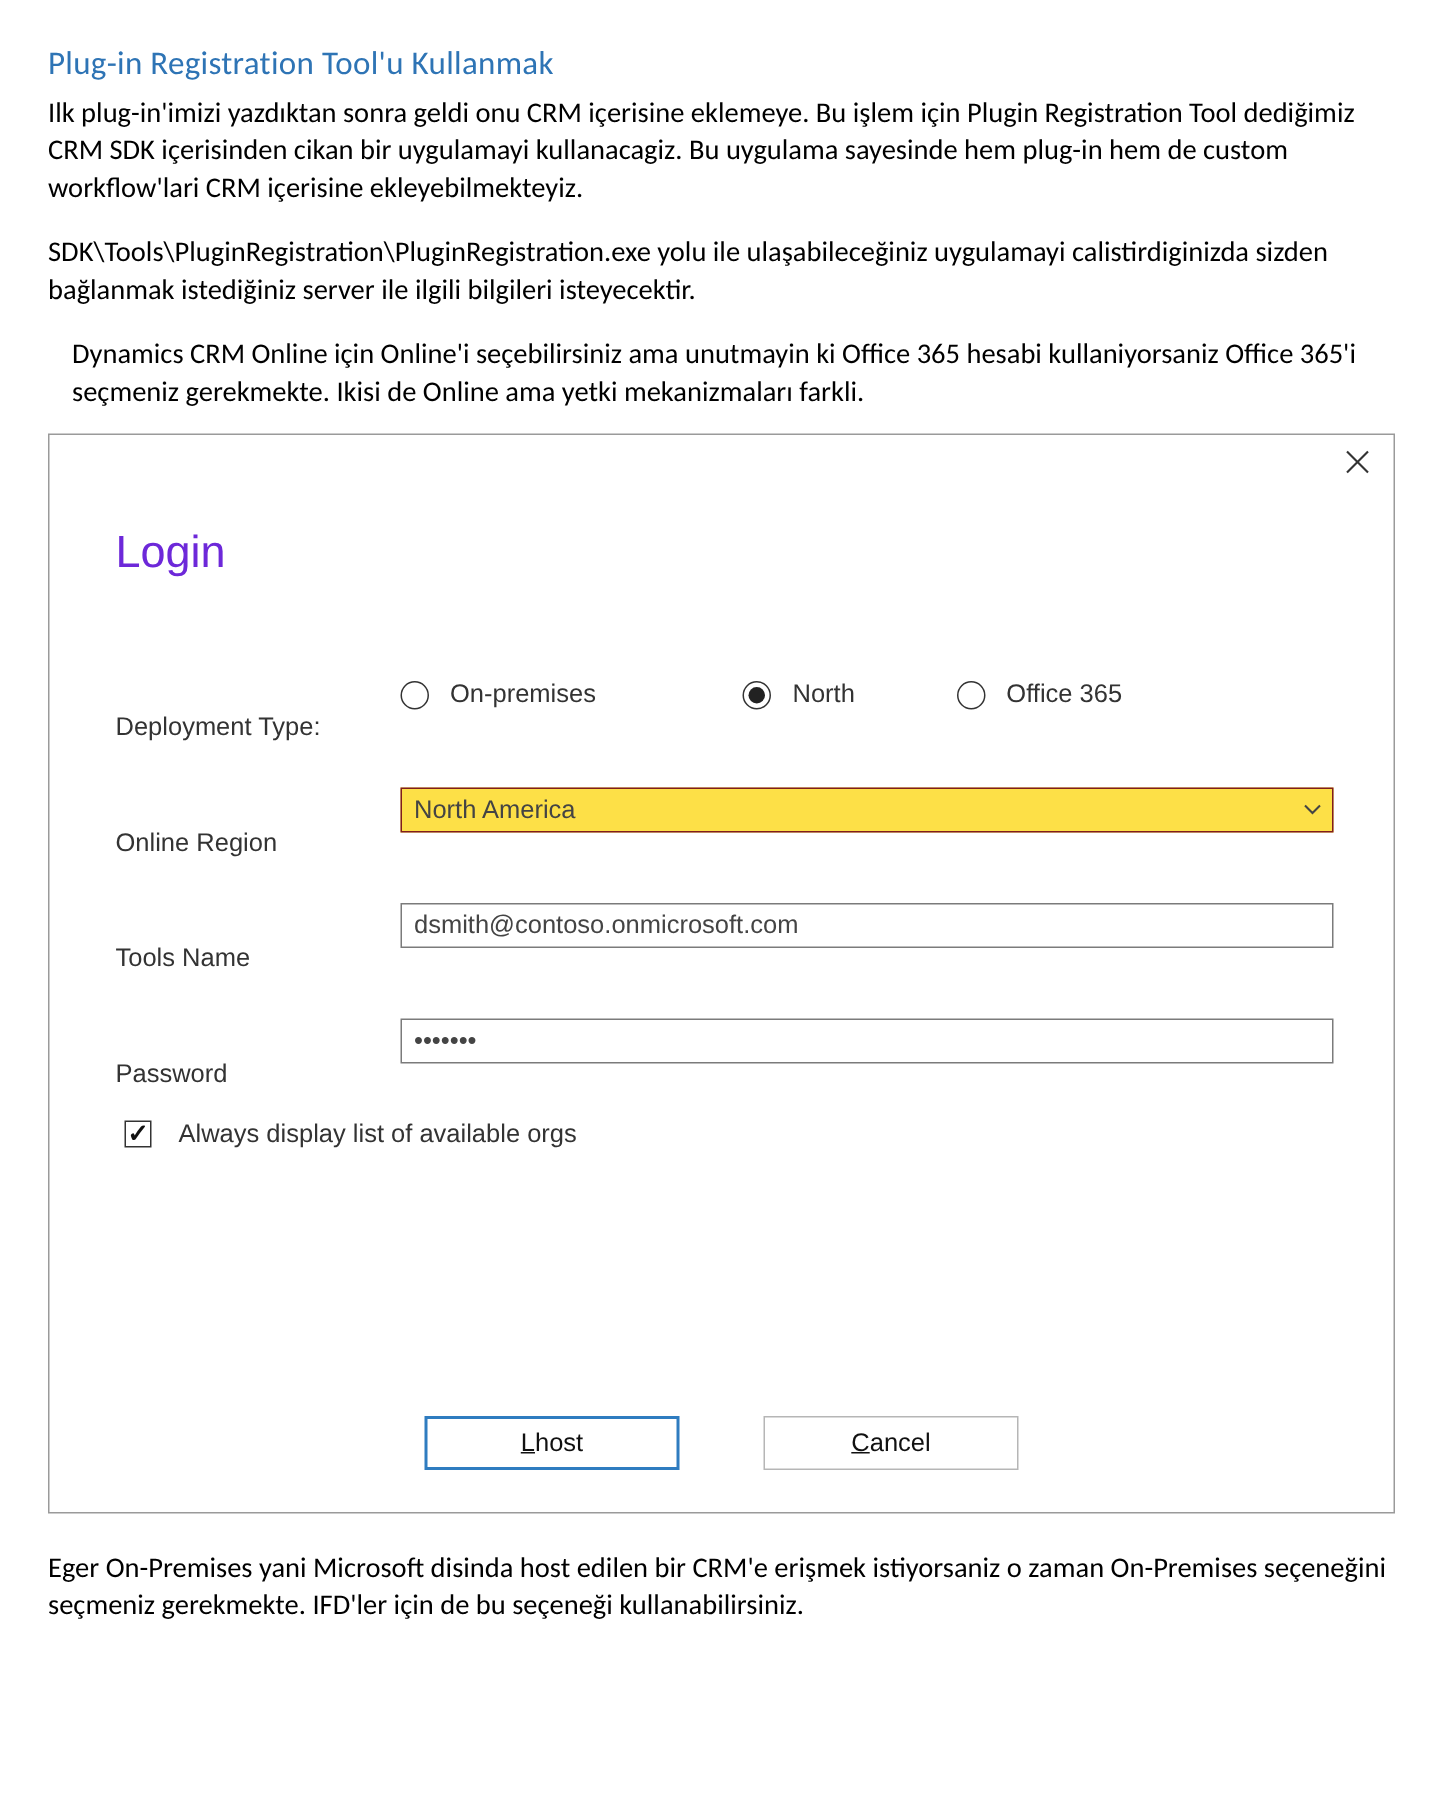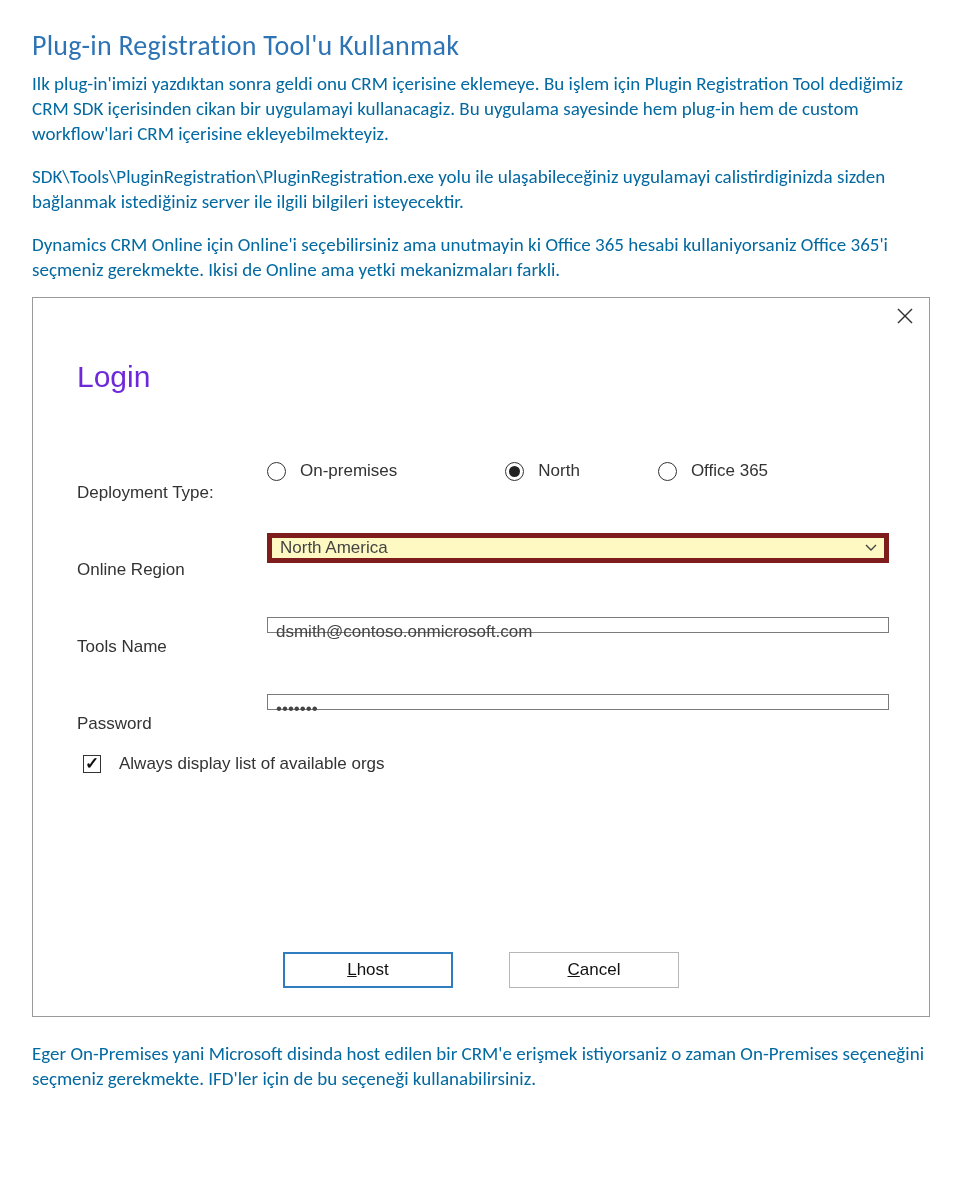--- a/index.html
+++ b/index.html
@@ -8,31 +8,31 @@
     padding: 28px 32px;
     width: 960px;
     font-family: Calibri, "Segoe UI", Arial, sans-serif;
     color: #111;
     background: #fff;
   }
   h1.article-heading {
     font-family: "Calibri Light", Calibri, "Segoe UI Light", Arial, sans-serif;
     font-weight: 400;
     color: #2e74b5;
-    font-size: 28px;
+    font-size: 22px;
     margin: 0 0 8px 0;
     letter-spacing: 0.2px;
   }
   p.body-text {
     font-size: 19px;
     line-height: 1.32;
     margin: 0 0 18px 0;
-    color: #0369a1;
-  }
-  p.body-text.tight { margin-bottom: 14px; }
+    color: #000000;
+  }
+  p.body-text.tight { margin-bottom: 14px; margin-left: 16px; }
 
   
   .dialog {
     width: 898px;
     border: 1px solid #9a9a9a;
     margin: 2px 0 24px 0;
     background: #fff;
     position: relative;
     height: 720px;
   }
@@ -64,21 +64,21 @@
     font-size: 17px;
     color: #333;
   }
   .form-row .lbl {
     width: 190px;
     flex: 0 0 190px;
     margin-top: 43px;
   }
 
   
-  .radio-group { display: flex; gap: 16px; align-items: center; }
+  .radio-group { display: flex; gap: 6px; align-items: center; }
   .radio-option { display: flex; align-items: center; margin-right: 62px; }
   .radio-option:last-child { margin-right: 0; }
   .radio-option .circle {
     width: 19px; height: 19px;
     border: 1px solid #333;
     border-radius: 50%;
     margin-right: 14px;
     position: relative;
     display: inline-block;
   }
@@ -90,34 +90,34 @@
     border-radius: 50%;
     top: 3px; left: 3px;
   }
   .radio-option .rlabel { color:#333; }
   .radio-option.spacer-online { margin-left: 30px; }
 
   
   .select-box {
     width: 640px;
     height: 30px;
-    border: 5px solid #7f1d1d;
+    border: 1px solid #7f1d1d;
     display: flex;
     align-items: center;
     justify-content: space-between;
     padding: 0 6px 0 8px;
-    background: #fef9c3;
+    background: #fde047;
   }
   .select-box .sel-text { color:#444; font-size: 17px; overflow:hidden; white-space:nowrap; }
   .select-box .chev svg { display:block; }
 
   
   .text-input {
     width: 640px;
-    height: 16px;
+    height: 30px;
     border: 1px solid #7b7b7b;
     padding: 0 8px;
     color: #444;
     font-size: 17px;
     font-family: inherit;
     background: #fff;
     line-height: 28px;
   }
 
   

